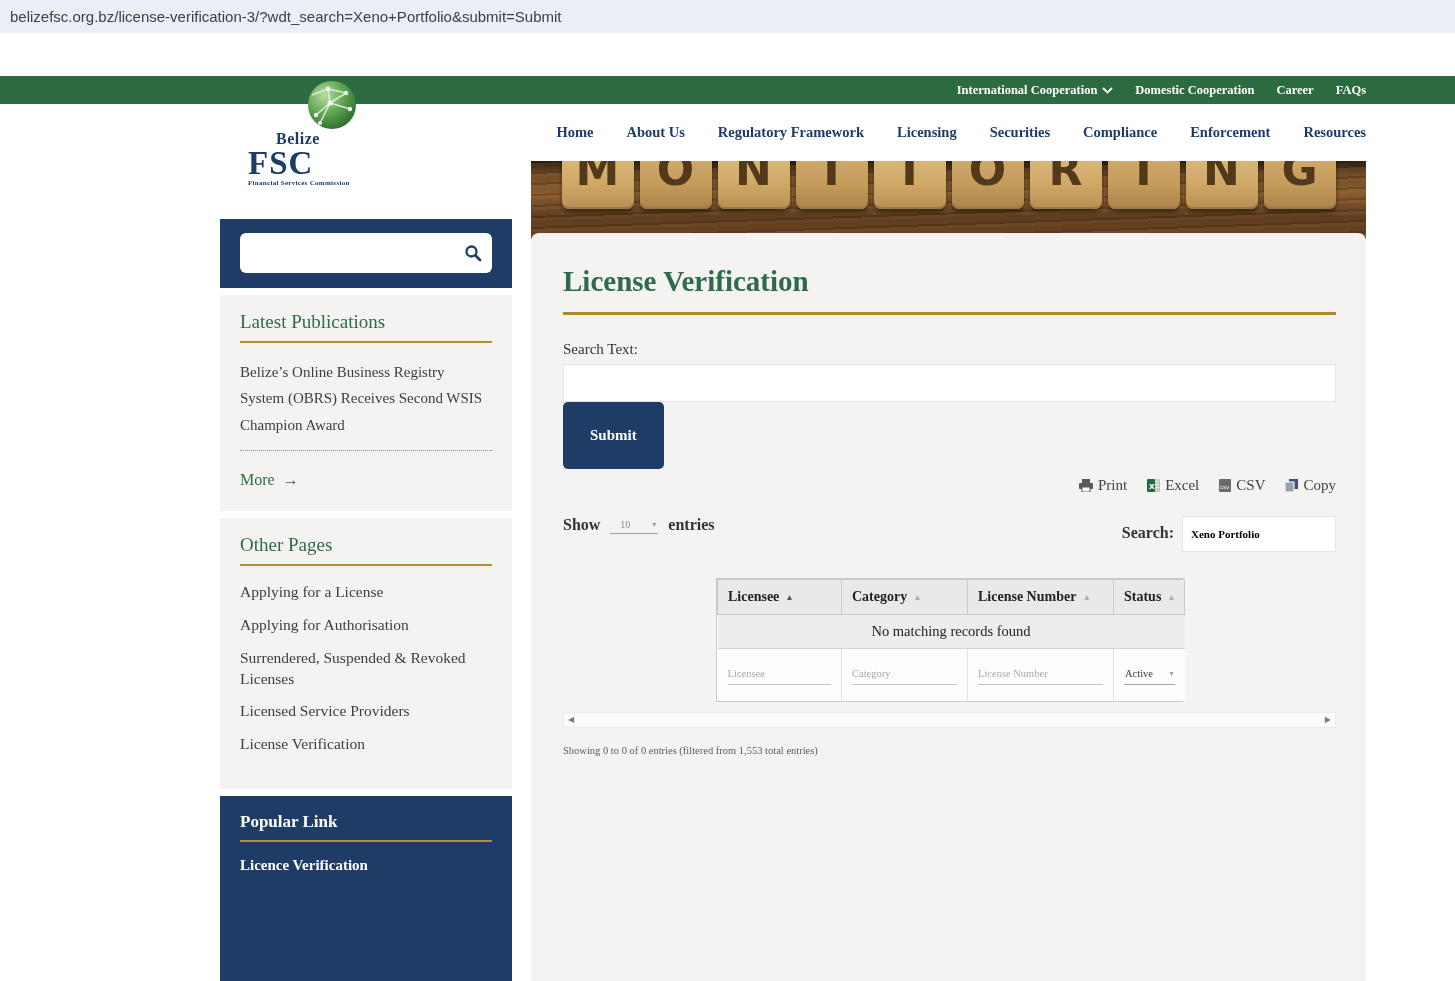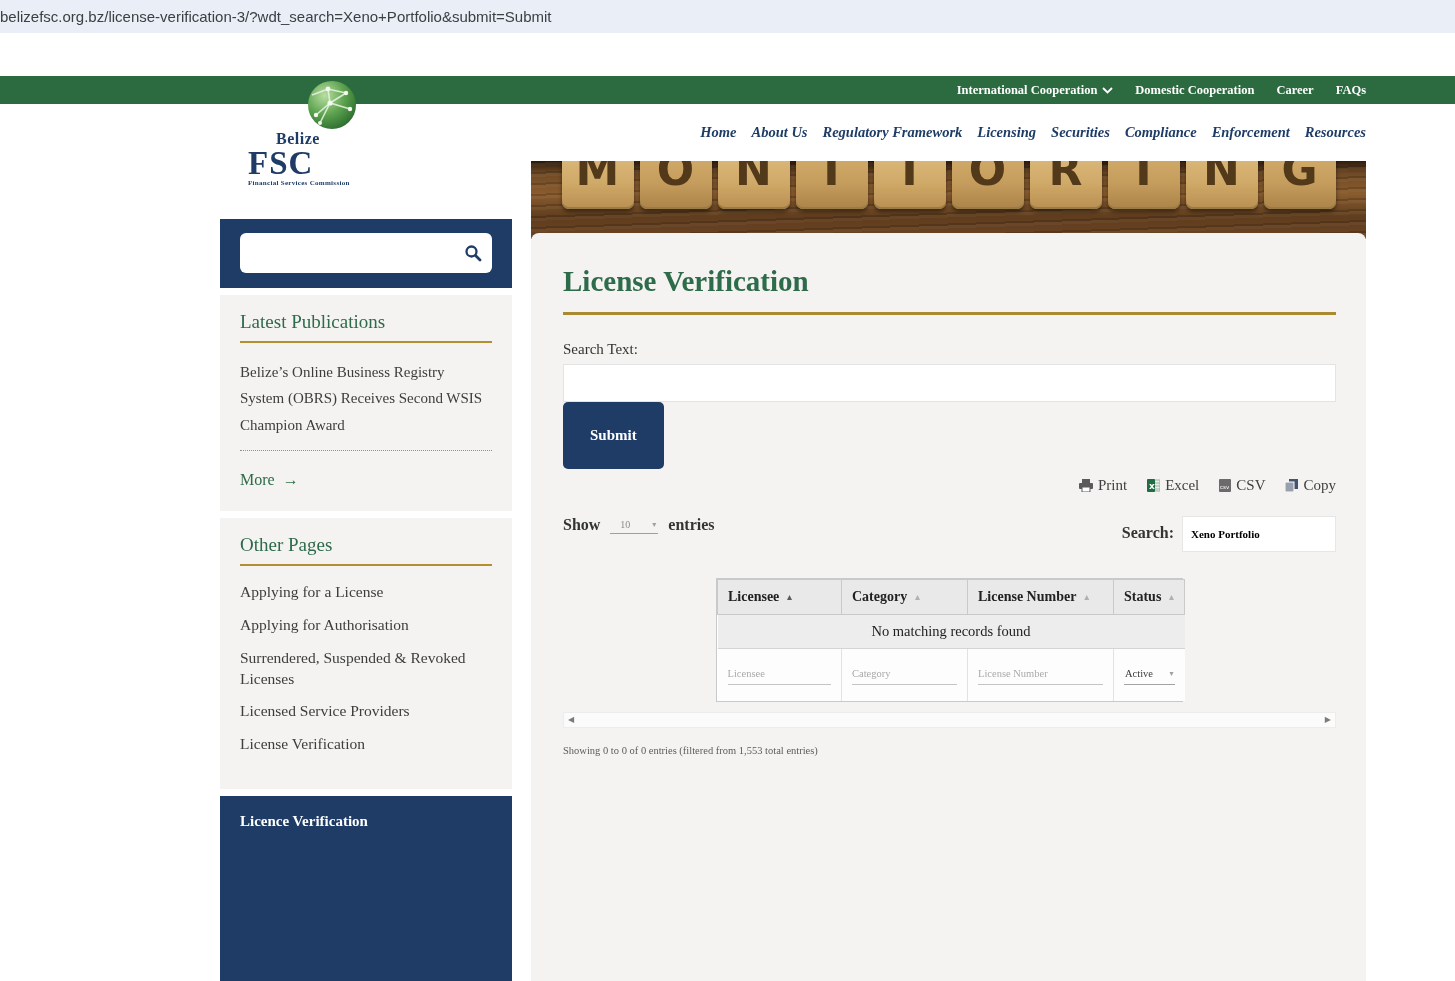--- a/index.html
+++ b/index.html
@@ -1,39 +1,39 @@
 <!DOCTYPE html>
 <html><head>
 <meta charset="utf-8">
 <style>
   * { margin:0; padding:0; box-sizing:border-box; }
   html,body { background:#ffffff; }
   .shell { width:1455px; height:981px; overflow:hidden; background:#fff; position:relative;
            font-family:"Liberation Serif", serif; }
 
   
-  .urlbar { height:33px; background:#e9eef7; display:flex; align-items:center; 
+  .urlbar { height:33px; background:#e9eef7; display:flex; align-items:center; padding-left:10px;
             font-family:"Liberation Sans", sans-serif; font-size:15px; color:#3c4043; }
 
   .whitegap { height:43px; background:#fff; }
 
   
   .topbar { height:28px; background:#2c6b3f; display:flex; align-items:center; justify-content:flex-end;
             padding-right:89px; gap:22px; }
   .topbar-item { color:#fff; font-size:12.5px; font-weight:bold; display:flex; align-items:center; gap:5px; cursor:pointer; }
 
   
   .header { height:57px; background:#fff; display:flex; align-items:center; }
   .logo { margin-left:248px; display:flex; align-items:flex-end; cursor:pointer;flex-direction:column; }
   .logo-globe { width:54px; height:52px; margin-right:-10px; position:relative; z-index:1; }
   .logo-text { display:flex; flex-direction:column; line-height:1; }
   .logo-country { color:#1e3c66; font-weight:bold; font-size:16px; letter-spacing:.5px; margin-left:28px; }
   .logo-acronym { color:#1e3c66; font-weight:bold; font-size:33px; letter-spacing:1px; }
   .logo-tagline { color:#1e3c66; font-size:7px; font-weight:bold; letter-spacing:.3px; }
-  .nav { margin-left:auto; margin-right:89px; display:flex; gap:15px;font-style:italic; }
+  .nav { margin-left:auto; margin-right:89px; display:flex; gap:33px; }
   .nav-item { color:#1e3c66; font-weight:bold; font-size:14.5px; cursor:pointer; white-space:nowrap; }
 
   
   .layout { display:flex; padding-left:220px; padding-right:89px; align-items:flex-start; }
   .sidebar { width:292px; flex:0 0 292px; padding-top:58px; margin-right:19px; }
   .main { width:835px; flex:0 0 835px; }
 
   
   .card-navy { background:#1e3c66; }
   .card-grey { background:#f4f3f1; }
@@ -202,20 +202,21 @@
       <div class="card-grey side-card">
         <div class="side-title">Other Pages</div>
         <div class="op-link">Applying for a License</div>
         <div class="op-link">Applying for Authorisation</div>
         <div class="op-link">Surrendered, Suspended &amp; Revoked Licenses</div>
         <div class="op-link">Licensed Service Providers</div>
         <div class="op-link">License Verification</div>
       </div>
 
       <div class="popular-card">
+        <div class="popular-title">Popular Link</div>
         <div class="pop-link">Licence Verification</div>
 
       </div>
     </div>
 
     <div class="main">
 
       <div class="banner">
         <div class="tile">
             <span>M</span>

